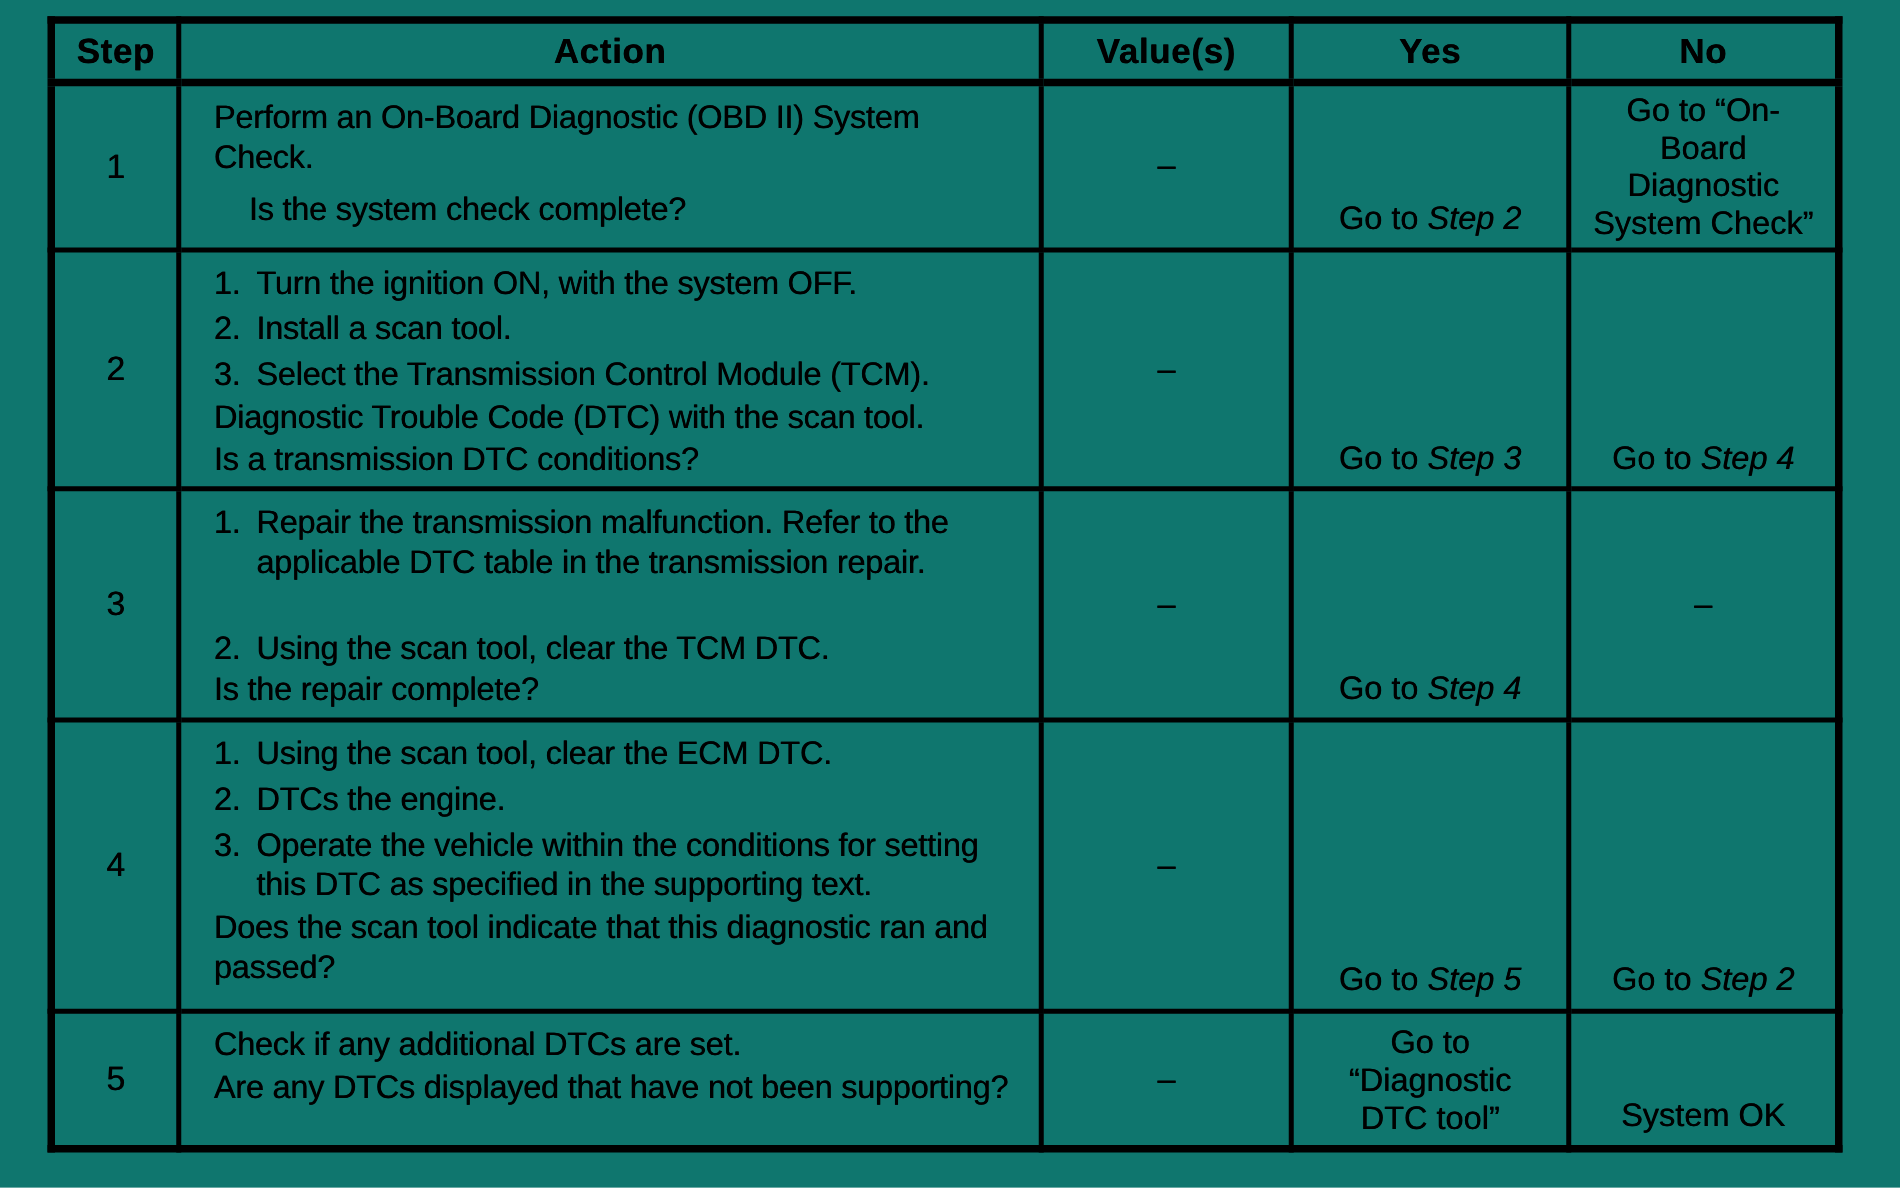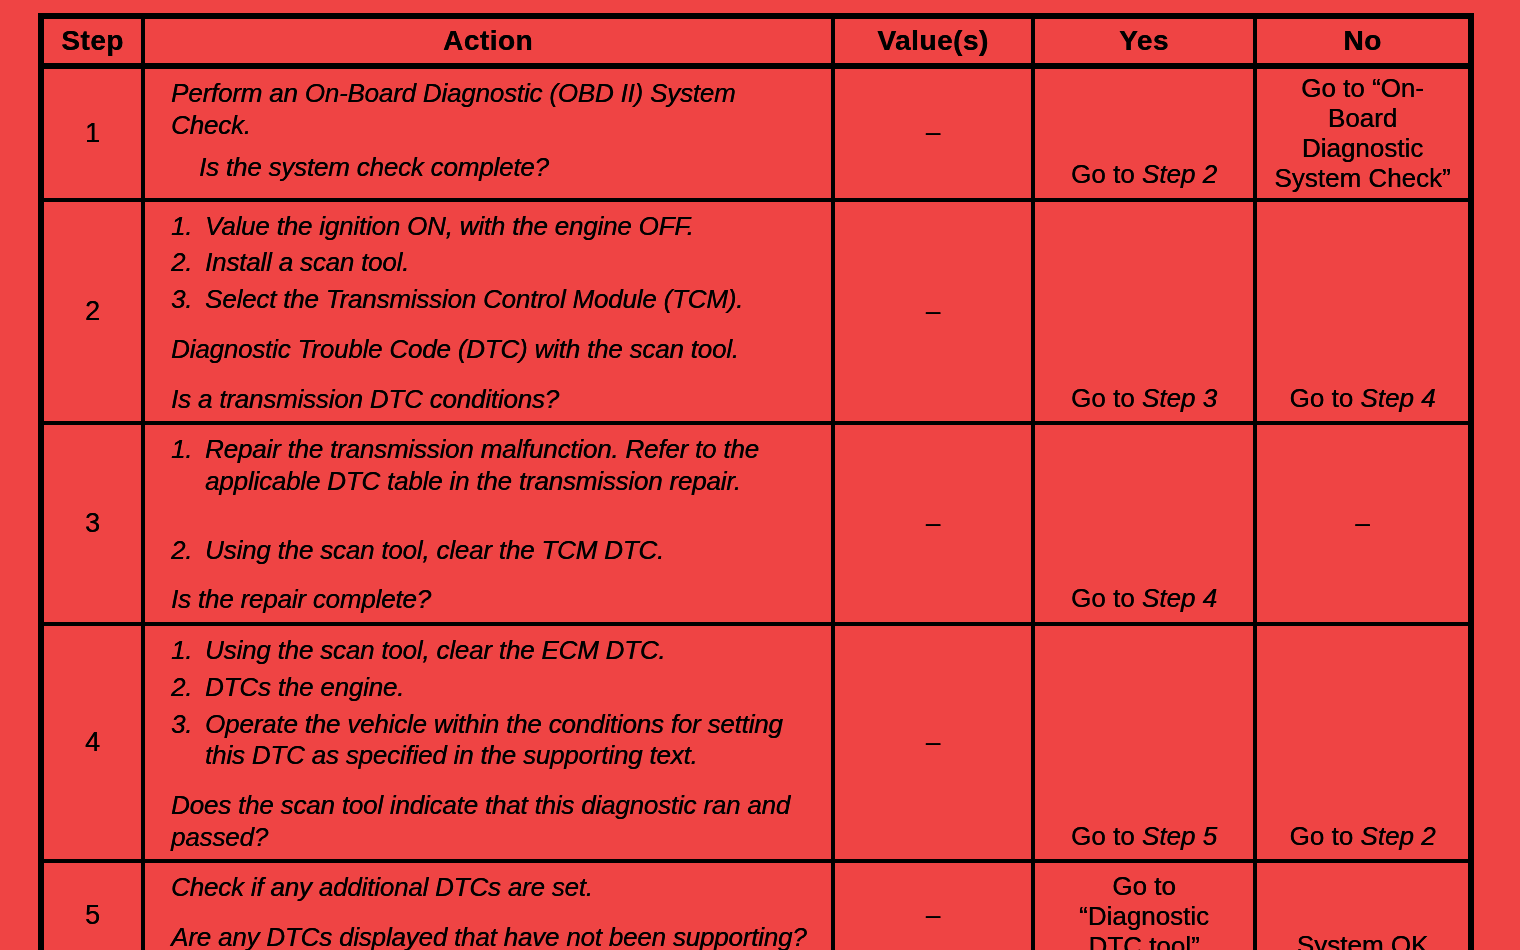--- a/index.html
+++ b/index.html
@@ -8,21 +8,21 @@
     width: 1520px;
     height: 950px;
     background: #ffffff;
     overflow: hidden;
     font-family: "Liberation Sans", sans-serif;
     color: #000000;
   }
   .page {
     position: absolute;
     inset: 0;
-    background: #ef4444;
+    background: #0f766e;
   }
   table.diag {
     position: absolute;
     left: 38px;
     top: 13px;
     width: 1430px;
     border-collapse: collapse;
     table-layout: fixed;
     border: 6px solid #000;
   }
@@ -54,23 +54,22 @@
 
   td.step-cell {
     text-align: center;
     vertical-align: middle;
     font-size: 27px;
   }
   td.action-cell {
     vertical-align: top;
     padding: 9px 16px 6px 26px;
     letter-spacing: -0.2px;
-    font-style: italic;
-  }
-  .p  { margin-top: 18px; }
+  }
+  .p  { margin-top: 2px; }
   .li { display: flex; margin-top: 5px; }
   .li .n { flex: 0 0 34px; }
   .li .t { flex: 1 1 auto; }
   td.action-cell > :first-child { margin-top: 0; }
   .mt-big { margin-top: 11px; margin-left: 28px; }
   .gap { height: 32px; }
 
   td.center-mid {
     text-align: center;
     vertical-align: middle;
@@ -128,21 +127,21 @@
           <div>Diagnostic</div>
           <div>System Check”</div>
         </td>
       </tr>
 
       <tr class="r2">
         <td class="step-cell">2</td>
         <td class="action-cell">
           <div class="li">
             <span class="n">1.</span>
-            <span class="t">Value the ignition ON, with the engine OFF.</span>
+            <span class="t">Turn the ignition ON, with the system OFF.</span>
           </div>
           <div class="li">
             <span class="n">2.</span>
             <span class="t">Install a scan tool.</span>
           </div>
           <div class="li">
             <span class="n">3.</span>
             <span class="t">Select the Transmission Control Module (TCM).</span>
           </div>
           <div class="p">Diagnostic Trouble Code (DTC) with the scan tool.</div>

